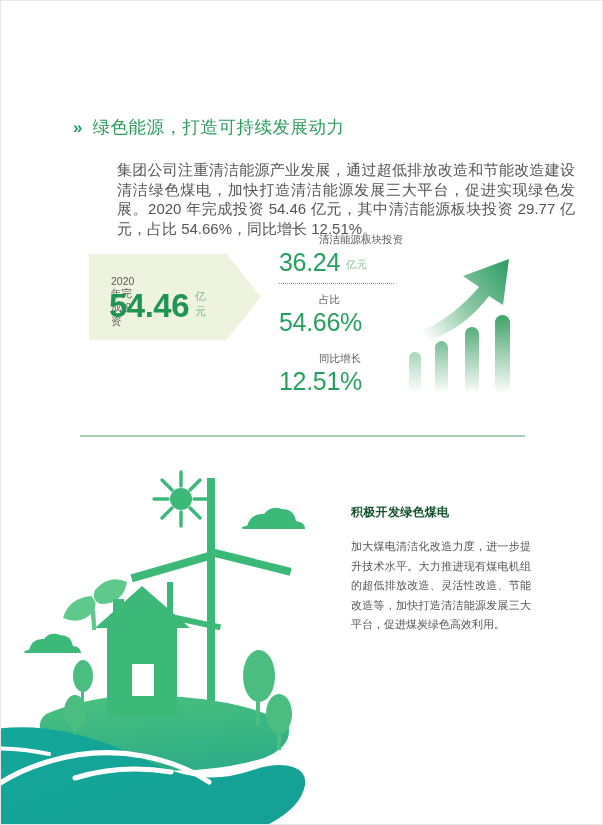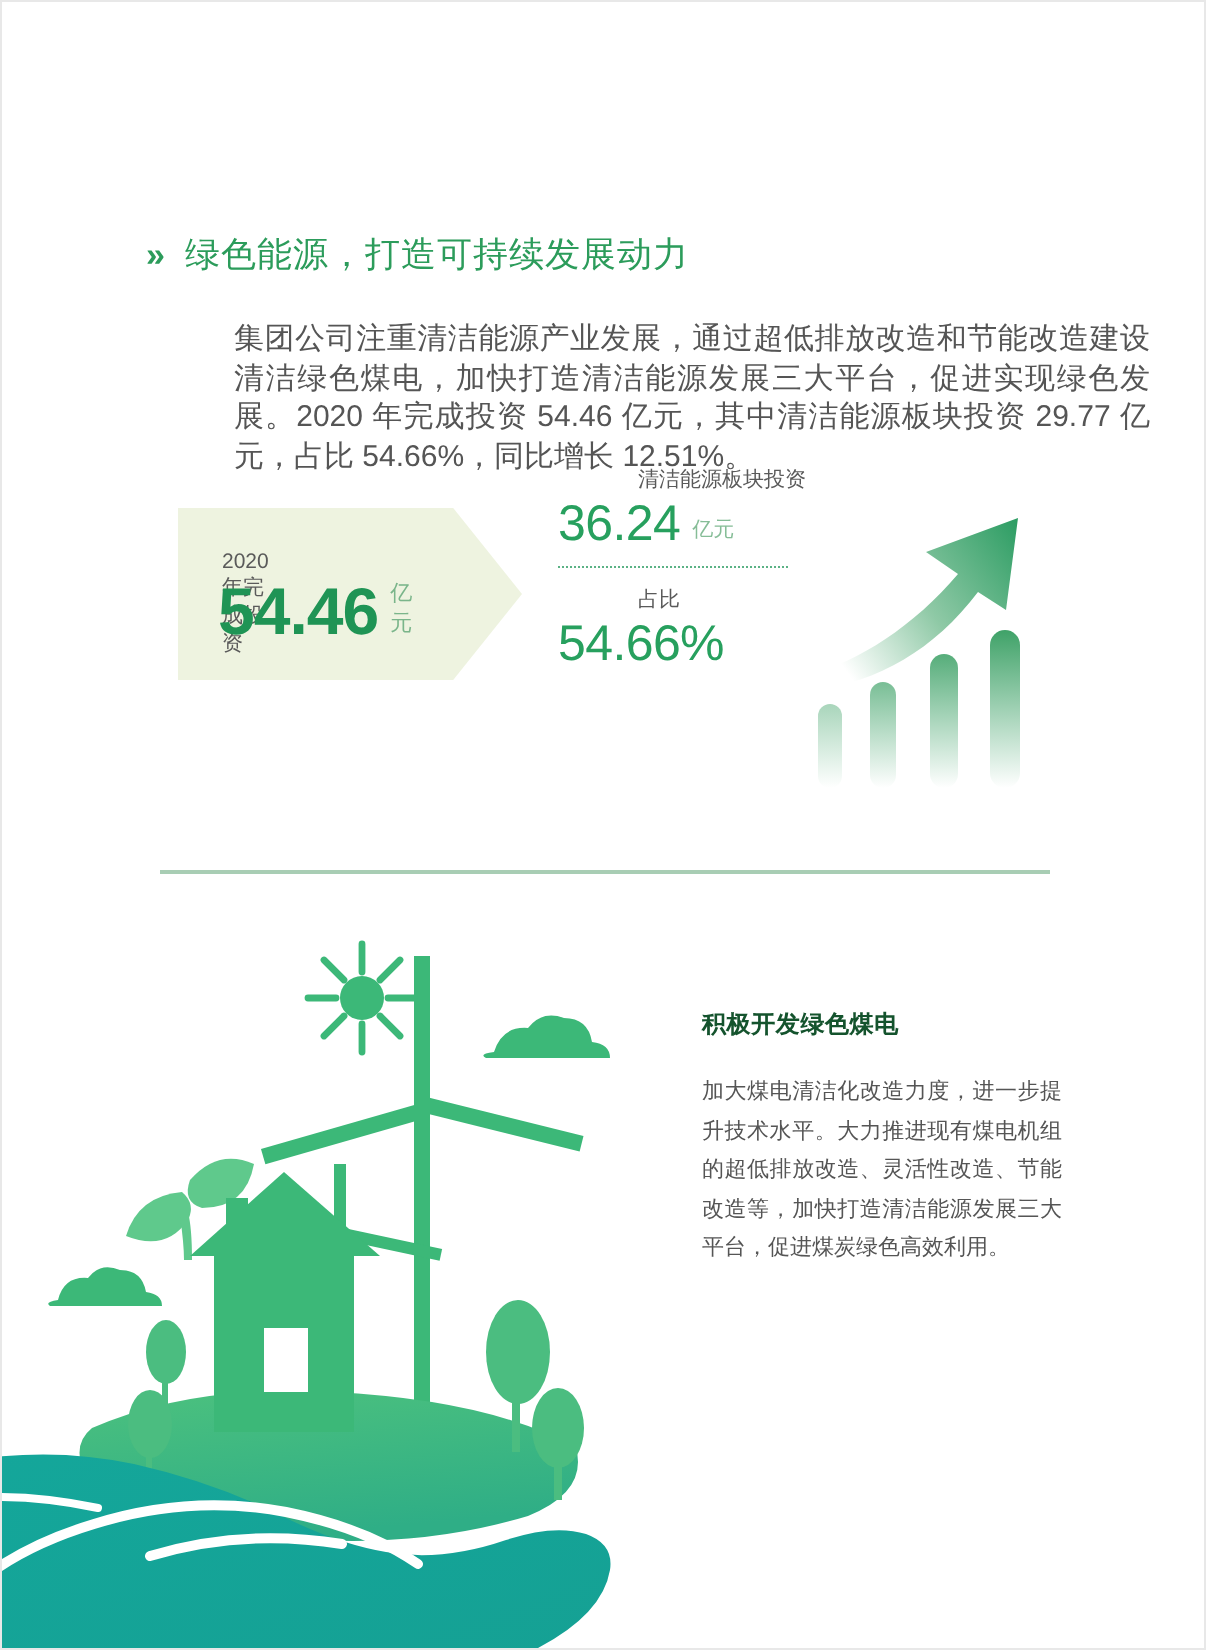--- a/index.html
+++ b/index.html
@@ -218,20 +218,27 @@
     <div class="stat">
       <div class="stat-label">占比</div>
       <div class="stat-row">
         <span class="stat-num">54.66%</span>
         <span class="stat-unit"></span>
       </div>
     </div>
 
     <div class="gap"></div>
 
+    <div class="stat">
+      <div class="stat-label">同比增长</div>
+      <div class="stat-row">
+        <span class="stat-num">12.51%</span>
+        <span class="stat-unit"></span>
+      </div>
+    </div>
   </div>
 
   <div class="growth-graphic">
     <svg viewBox="0 0 150 150" width="150" height="150" xmlns="http://www.w3.org/2000/svg">
       <defs>
         <linearGradient id="gBar" x1="0" y1="1" x2="0" y2="0">
           <stop offset="0%" stop-color="#ffffff"></stop>
           <stop offset="100%" stop-color="#3fa268"></stop>
         </linearGradient>
         <linearGradient id="gArrow" x1="0" y1="0.6" x2="1" y2="0">

